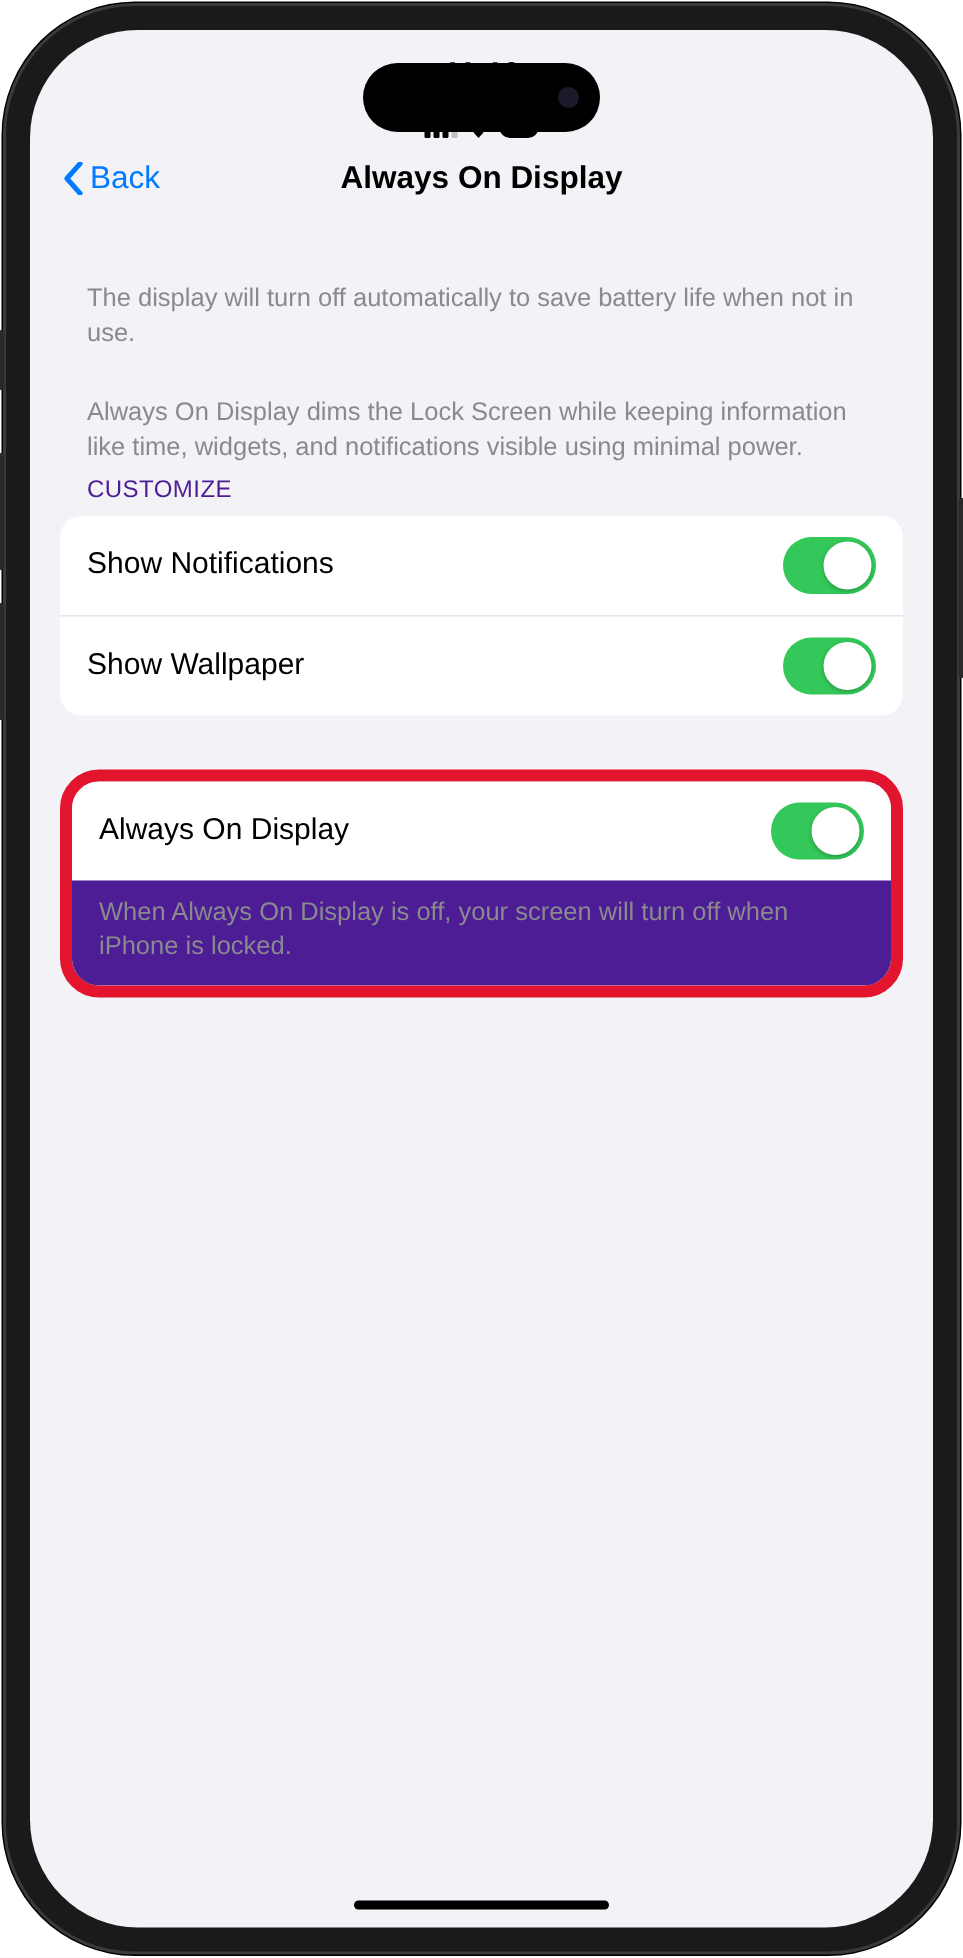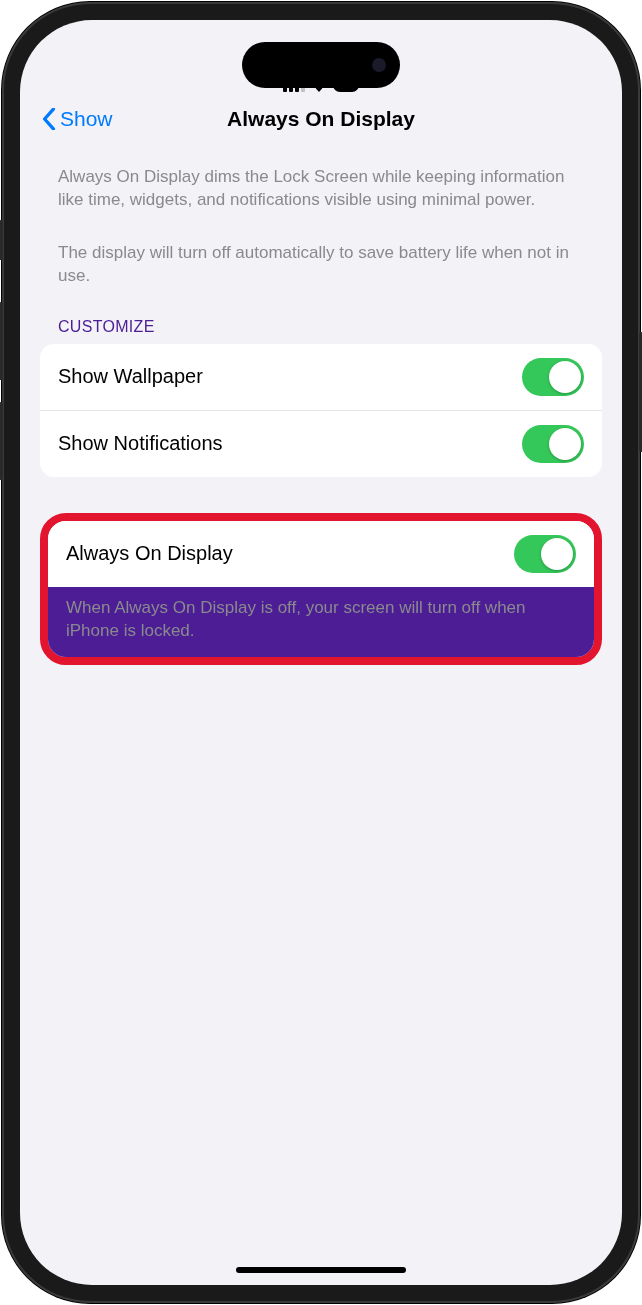--- a/index.html
+++ b/index.html
@@ -163,39 +163,39 @@
           <span>46</span>
         </div>
       </div>
     </div>
 
     <div class="nav-bar">
       <div class="back-btn">
         <svg class="chevron-left" viewBox="0 0 12 20">
           <polyline points="10,1 2,10 10,19" fill="none" stroke="#007aff" stroke-width="3" stroke-linecap="round" stroke-linejoin="round"></polyline>
         </svg>
-        <span>Show</span>
+        <span>Back</span>
       </div>
       <div class="nav-title">Always On Display</div>
     </div>
 
     <div class="content">
+      <div class="desc p2">The display will turn off automatically to save battery life when not in use.</div>
       <div class="desc">Always On Display dims the Lock Screen while keeping information like time, widgets, and notifications visible using minimal power.</div>
-      <div class="desc p2">The display will turn off automatically to save battery life when not in use.</div>
 
       <div class="section-header">CUSTOMIZE</div>
       <div class="list">
         <div class="row">
-          <div class="row-label">Show Wallpaper</div>
+          <div class="row-label">Show Notifications</div>
           <div class="toggle">
               <div class="knob"></div>
             </div>
         </div>
         <div class="row">
-          <div class="row-label">Show Notifications</div>
+          <div class="row-label">Show Wallpaper</div>
           <div class="toggle">
               <div class="knob"></div>
             </div>
         </div>
       </div>
 
       <div class="highlight-wrap">
         <div class="list footer-attached">
           <div class="row">
             <div class="row-label">Always On Display</div>

